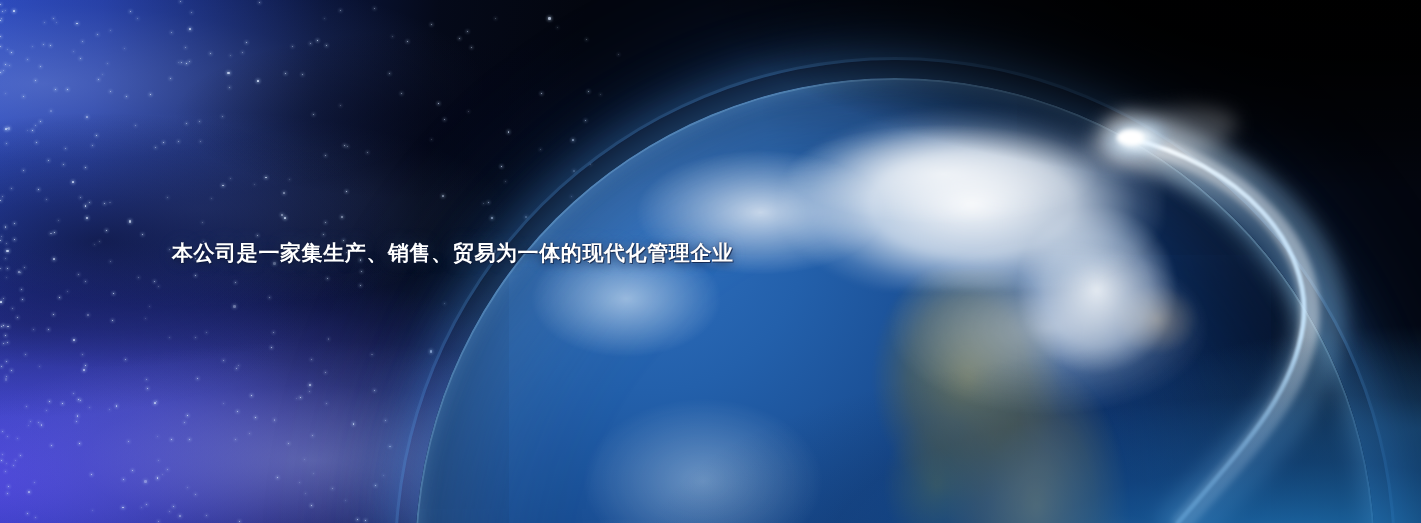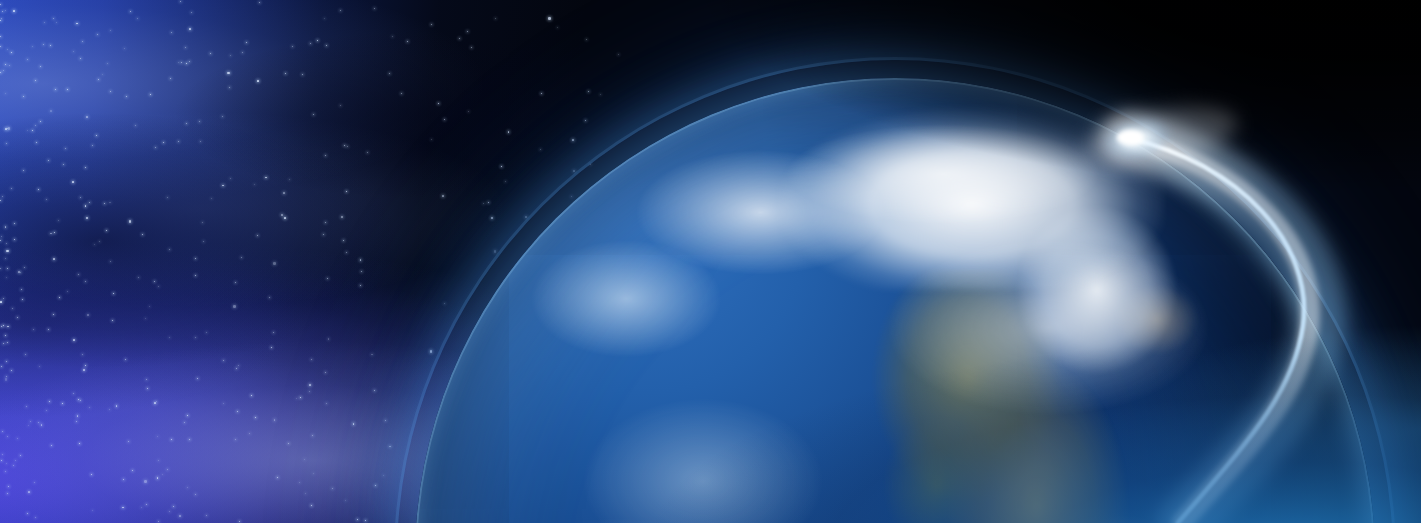--- a/index.html
+++ b/index.html
@@ -639,15 +639,16 @@
 
       <ellipse cx="1160" cy="136" rx="78" ry="26" fill="#ffffff" fill-opacity="0.22" transform="rotate(-10 1160 136)" filter="url(#softBlur)"></ellipse>
     </svg>
     <div class="comet-head"></div>
     <div class="comet-core"></div>
   </div>
 
   <div class="layer glow-bottomright"></div>
 
   <div class="hero-text">
+    <p class="hero-sub">本公司是一家集生产、销售、贸易为一体的现代化管理企业</p>
   </div>
 
 </div>
 
 </body></html>

